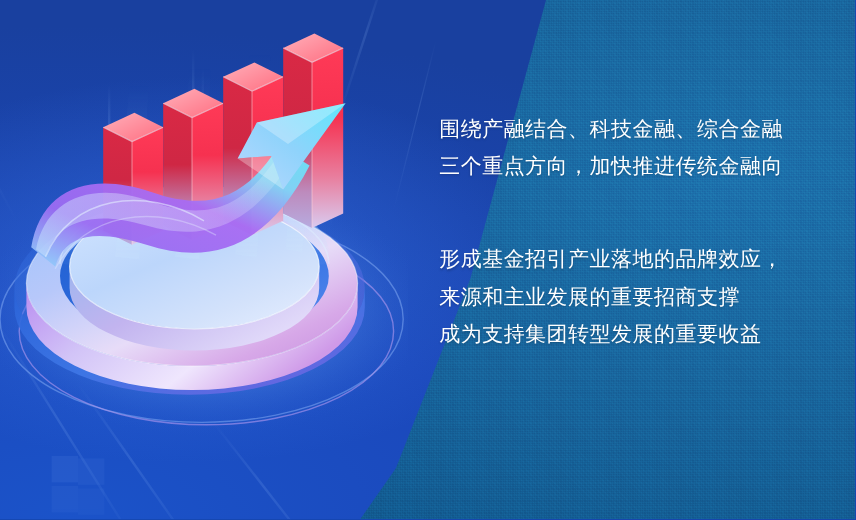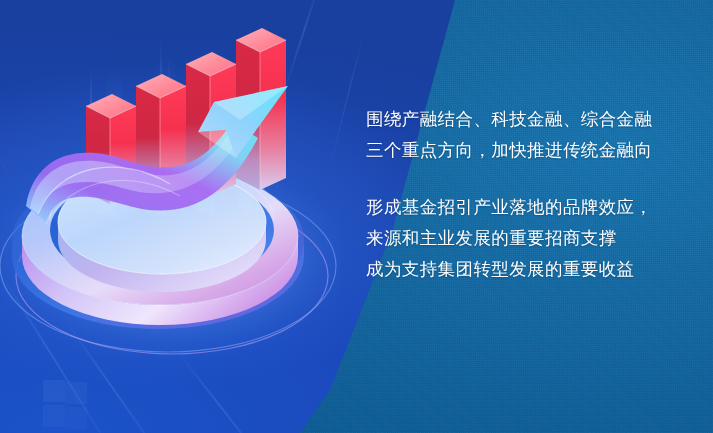--- a/index.html
+++ b/index.html
@@ -49,33 +49,33 @@
       repeating-linear-gradient(0deg, rgba(255,255,255,.10) 0 1px, rgba(0,0,0,.10) 1px 2px),
       repeating-linear-gradient(90deg, rgba(255,255,255,.10) 0 1px, rgba(0,0,0,.10) 1px 2px),
       repeating-linear-gradient(45deg, rgba(255,255,255,.07) 0 1px, rgba(0,0,0,.07) 1px 3px);
   }
 
   
   #illustration{position:absolute;left:0;top:8px;width:340px;height:360px;}
 
   
   .copy{
-    position:absolute;left:366px;top:104px;width:320px;
+    position:absolute;left:366px;top:92px;width:320px;
     color:#ffffff;
   }
   .para{margin:0 0 0 0;}
   .para .ln{
     display:block;
     font-size:17.5px;
     line-height:31px;
     letter-spacing:.4px;
     white-space:nowrap;
     text-shadow:0 1px 2px rgba(0,0,0,.22);
   }
-  .para + .para{margin-top:26px;}
+  .para + .para{margin-top:47px;}
 </style>
 </head>
 <body>
 
 <div id="stage">
 
   <div class="bg-base"></div>
 
   <div class="rays">
     <div class="ray r1"></div>

